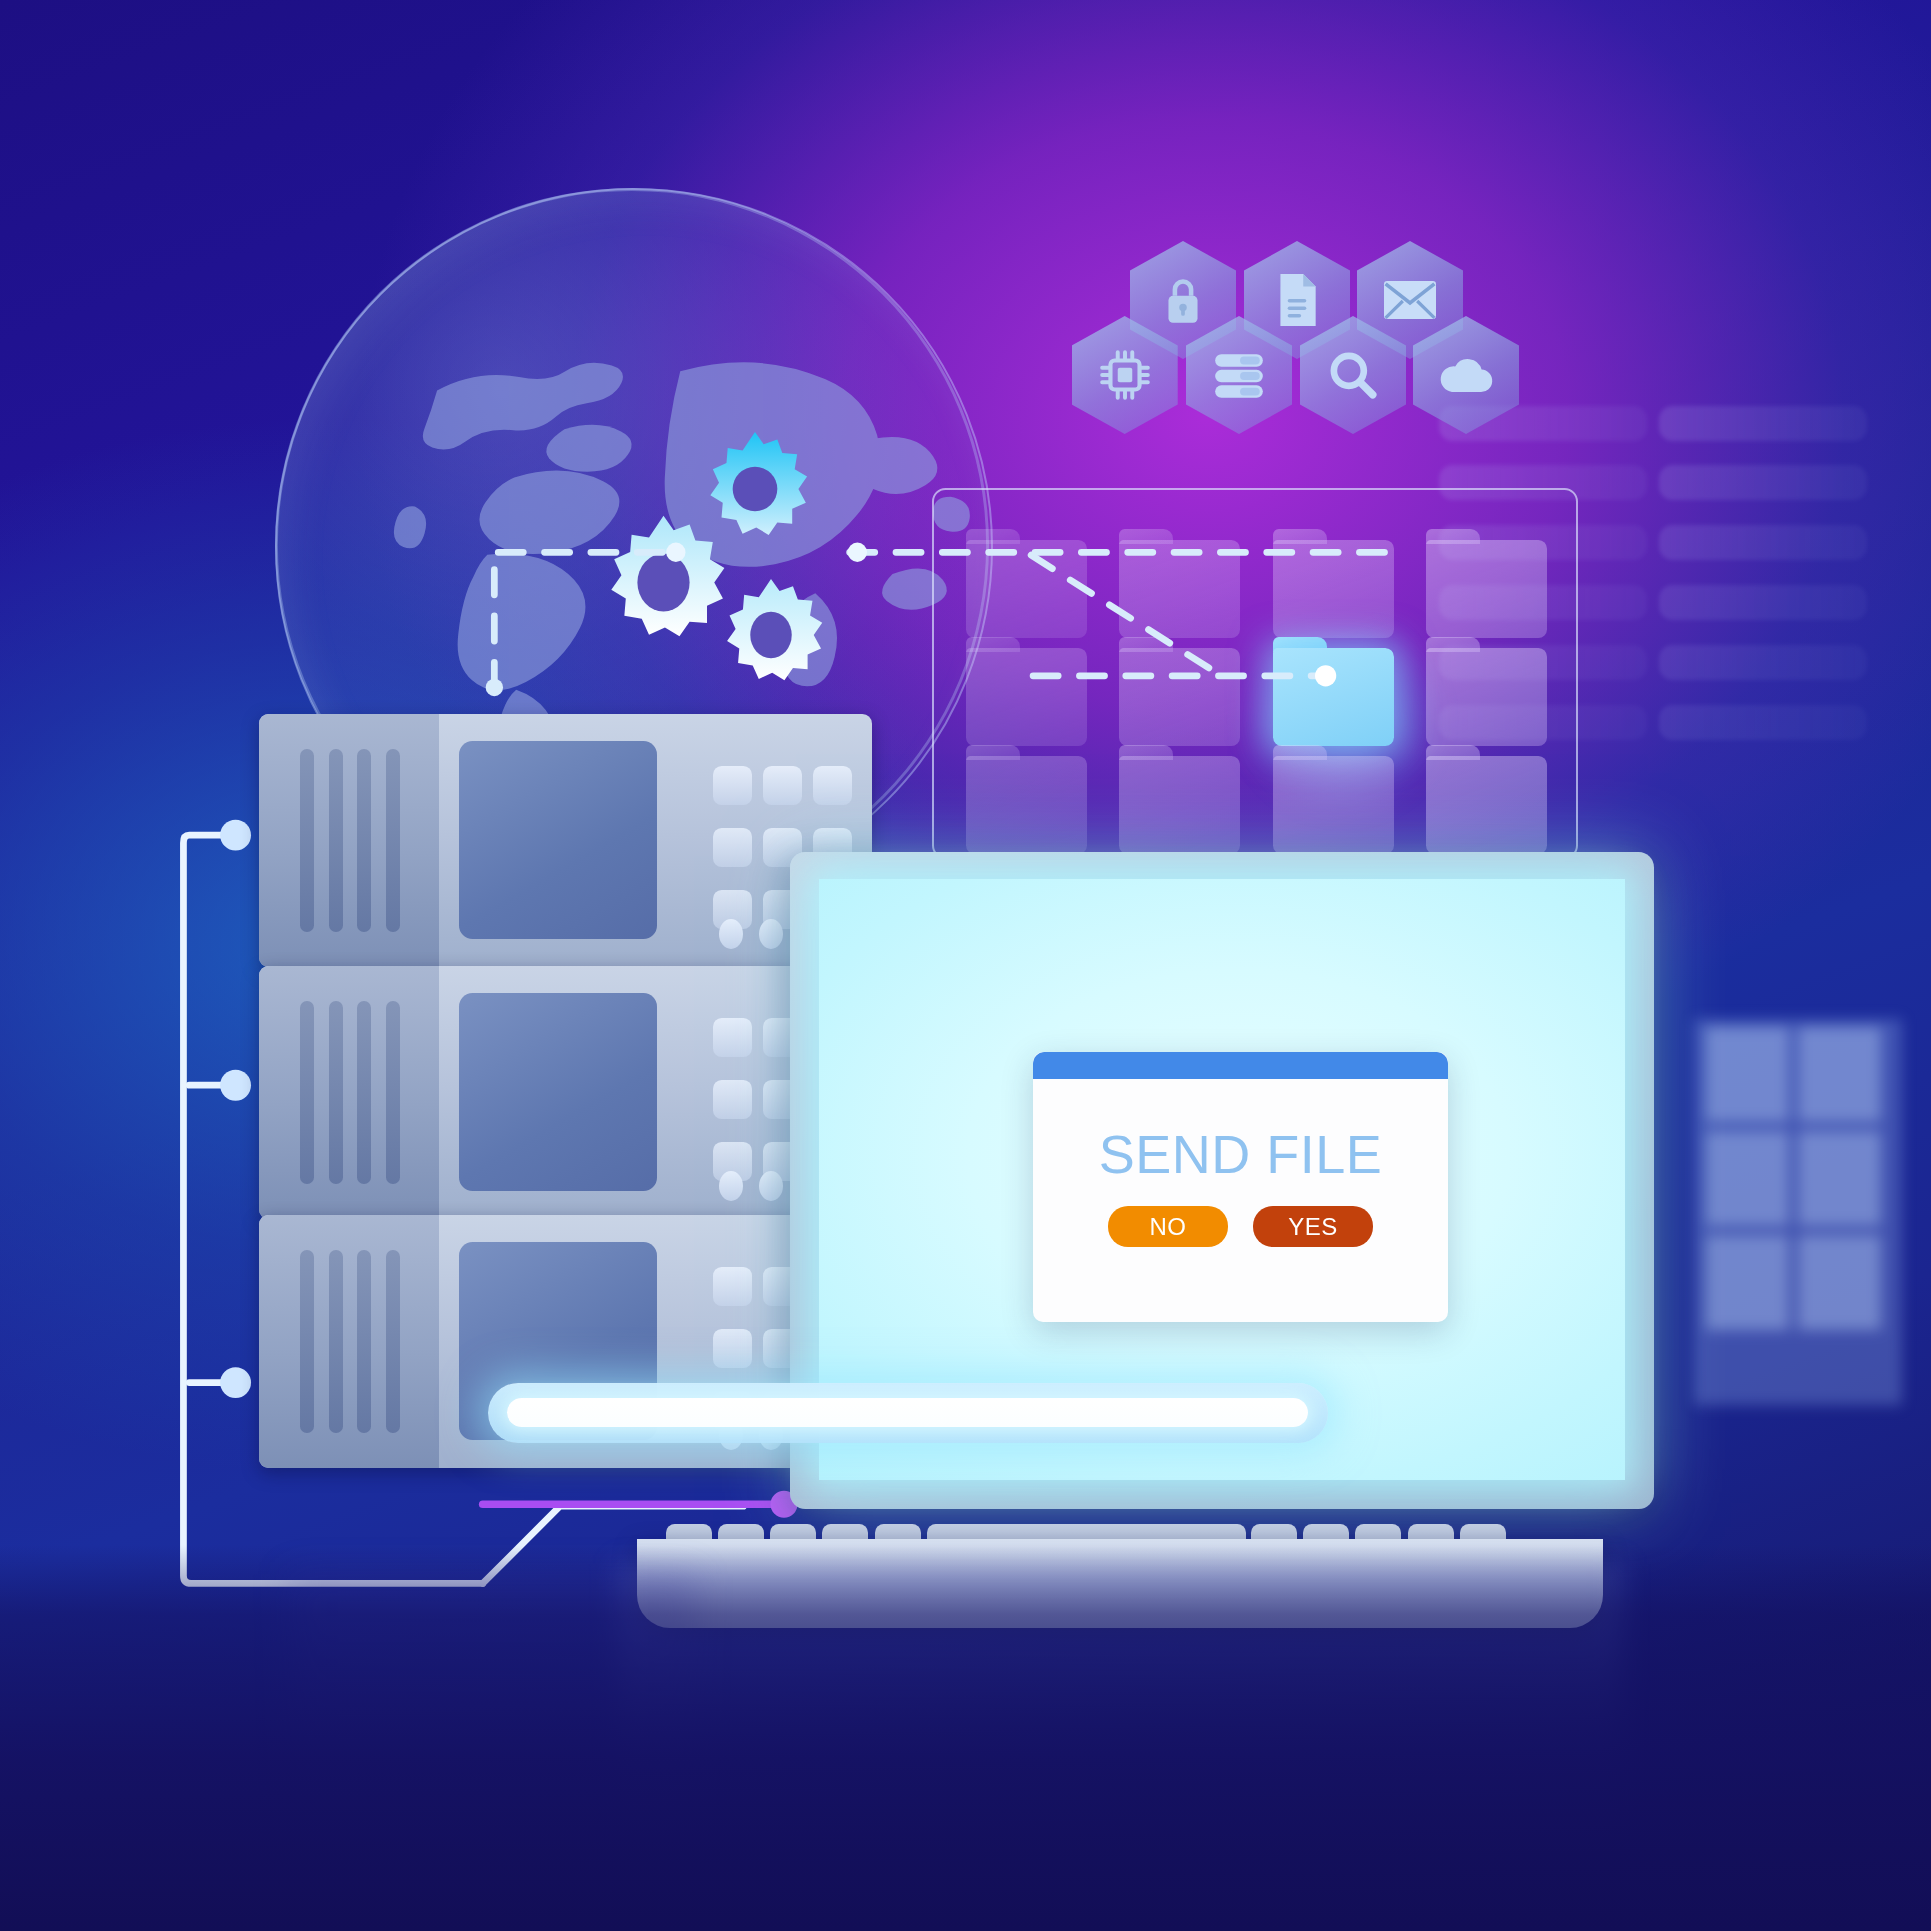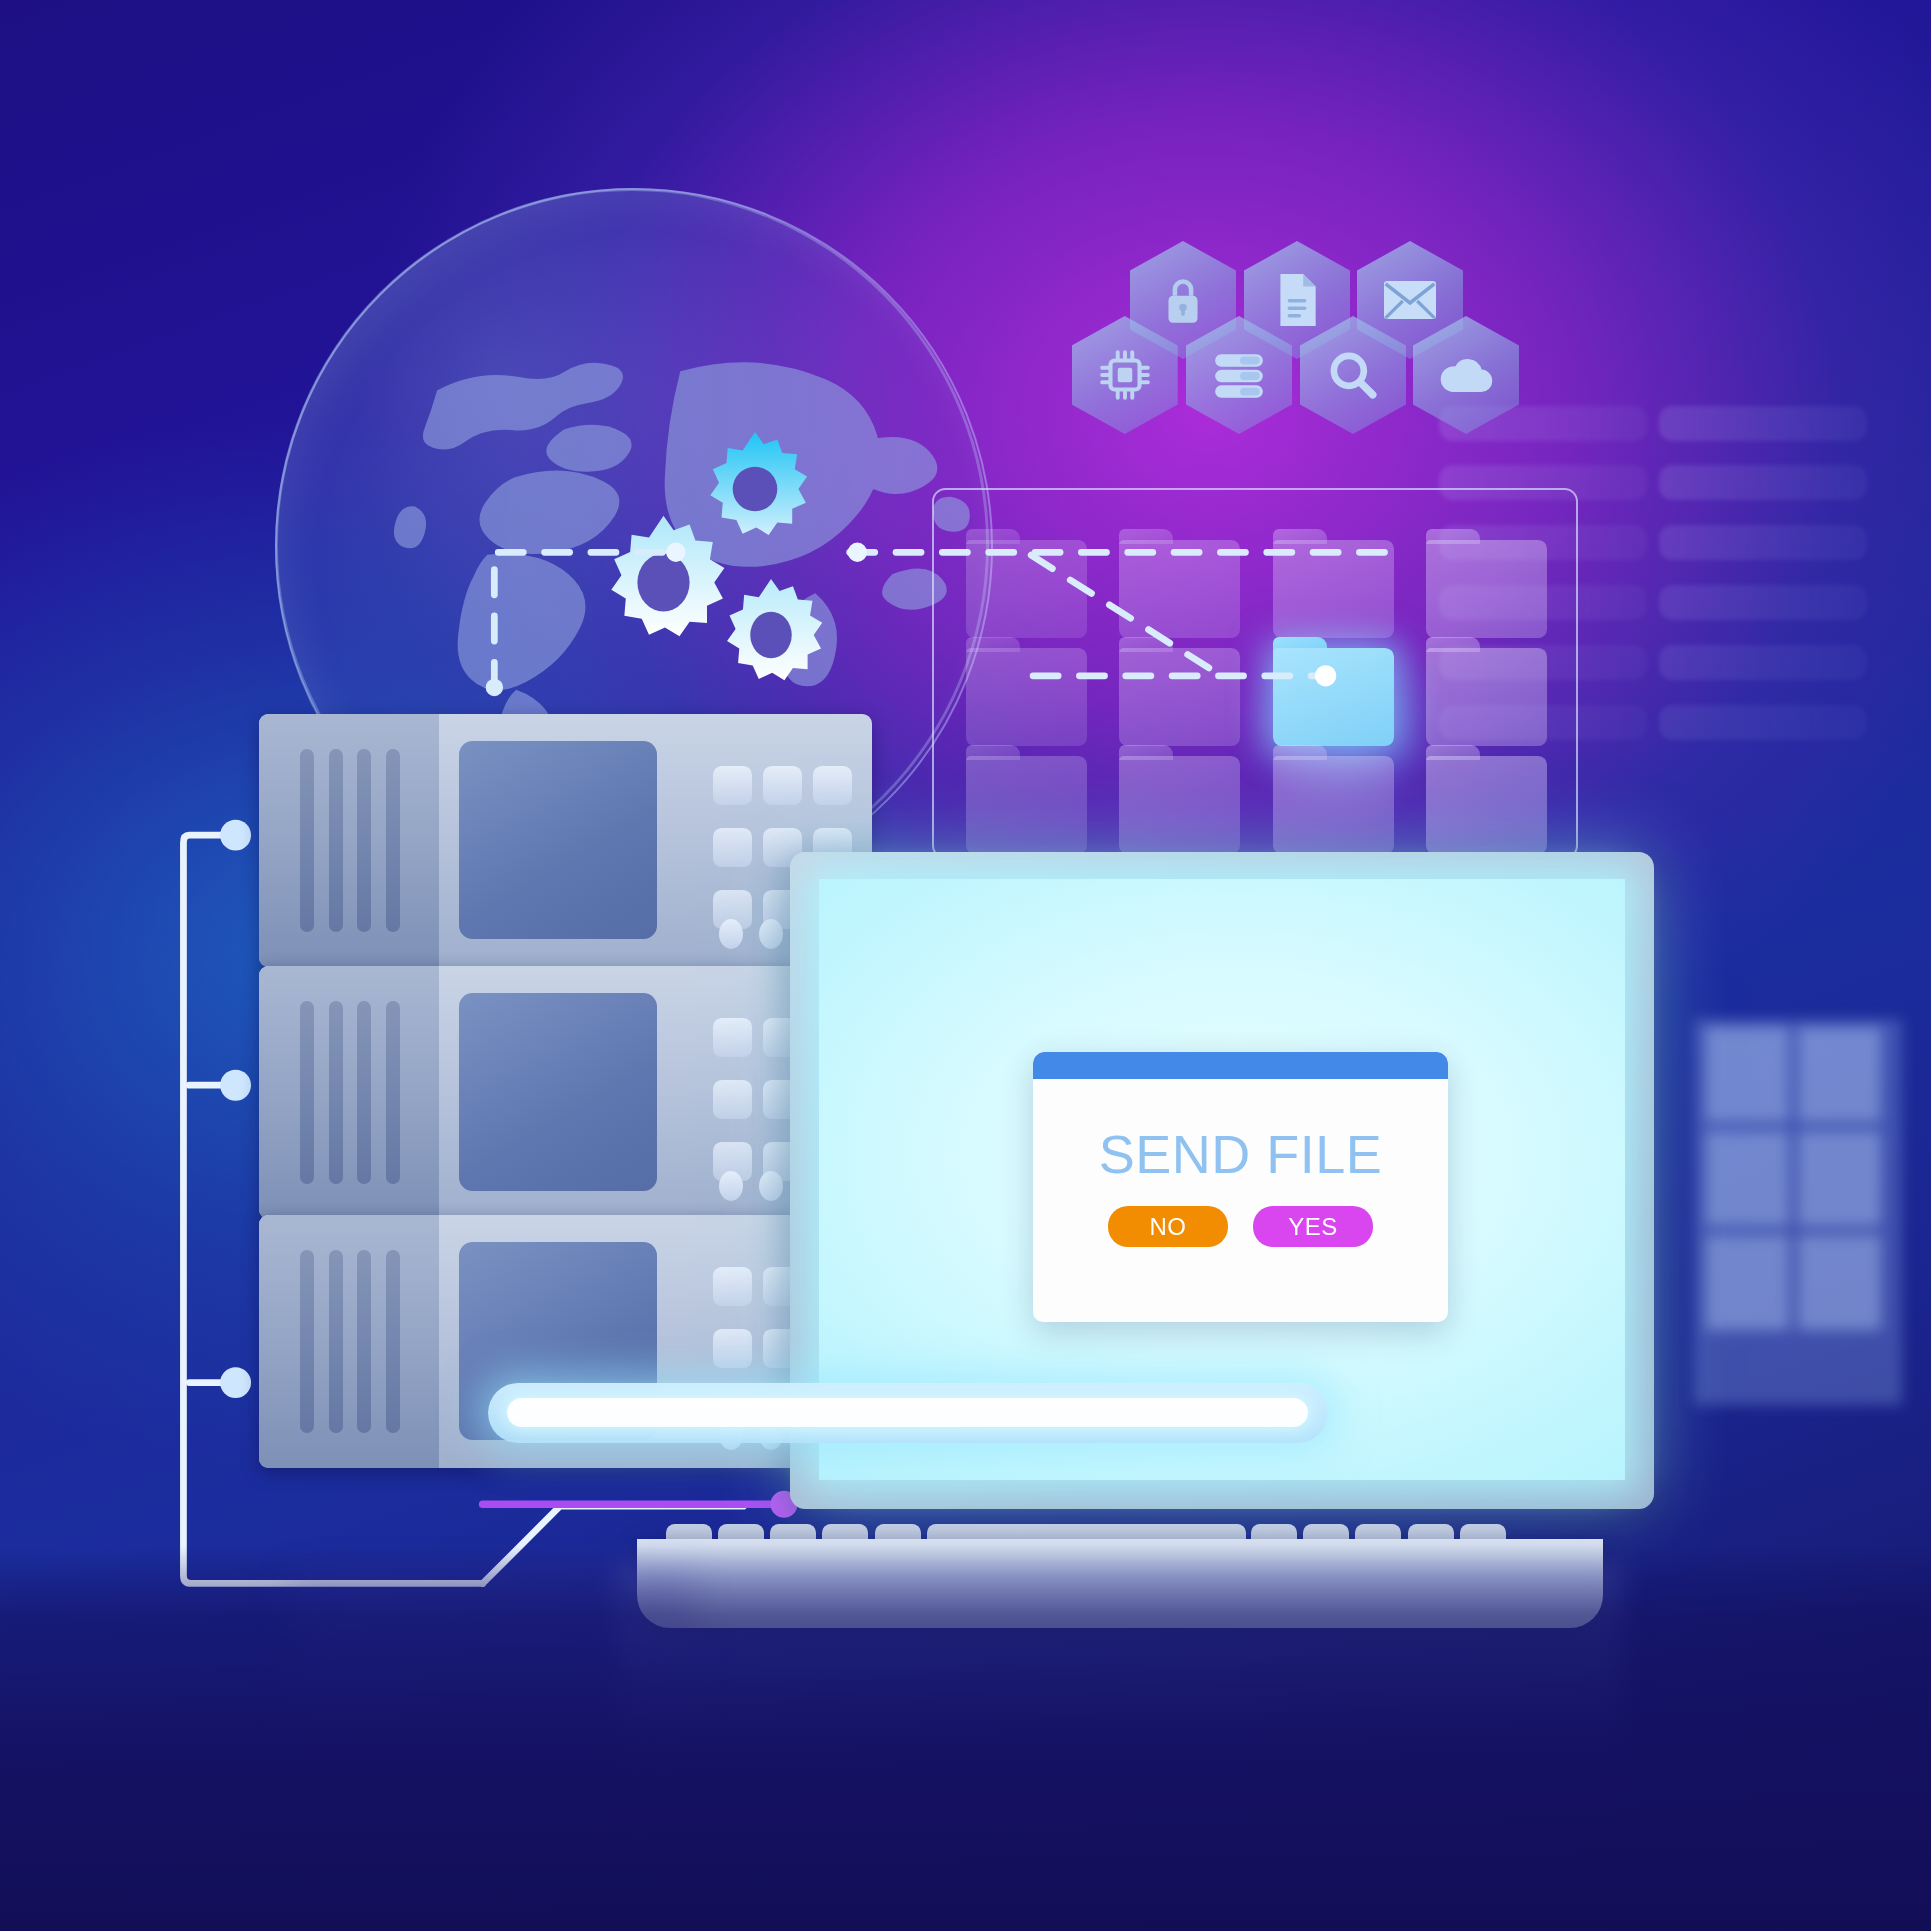--- a/index.html
+++ b/index.html
@@ -489,21 +489,21 @@
     </div>
 
   <div class="abs" id="laptop-bezel"></div>
   <div class="abs" id="laptop-screen"></div>
 
   <div class="abs" id="dialog" style="background: rgb(253, 253, 254);">
     <div id="dialog-titlebar" style="background: rgb(66, 137, 232);"></div>
     <div id="dialog-title" style="color: rgb(143, 194, 240);">SEND FILE</div>
     <div id="dialog-buttons">
       <button class="dlg-btn" id="btn-no" style="background: rgb(242, 140, 0);">NO</button>
-      <button class="dlg-btn" id="btn-yes" style="background: #d946ef;">YES</button>
+      <button class="dlg-btn" id="btn-yes" style="background: #c2410c;">YES</button>
     </div>
   </div>
 
   <div class="abs" id="progress-outer"></div>
   <div class="abs" id="progress-inner"></div>
 
   <div class="abs" id="laptop-keys">
       <div class="k" style="left: 0px; width: 46px;"></div>
       <div class="k" style="left: 52px; width: 46px;"></div>
       <div class="k" style="left: 104px; width: 46px;"></div>

